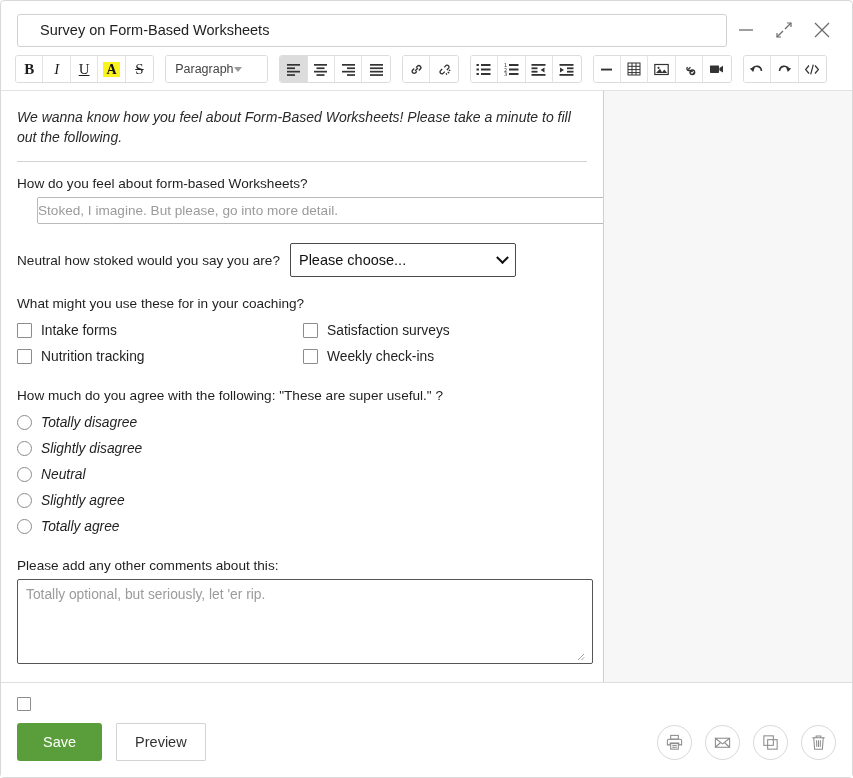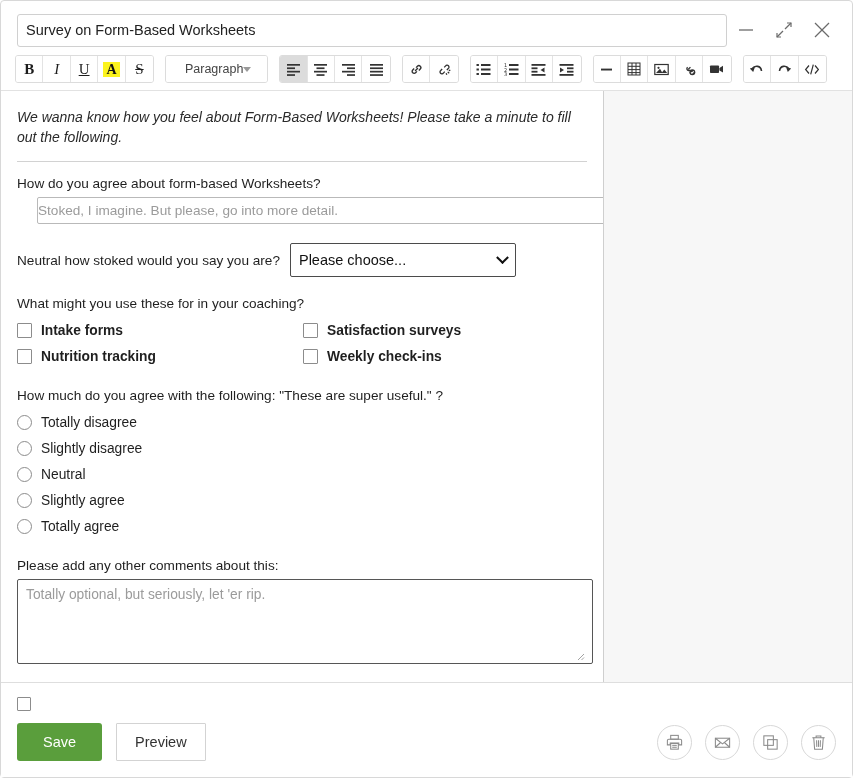--- a/index.html
+++ b/index.html
@@ -27,21 +27,21 @@
   }
   .title-input {
     flex: 1 1 auto;
     height: 33px;
     border: 1px solid #d0d0d0;
     border-radius: 3px;
     background: #fff;
     font-family: "Liberation Sans", sans-serif;
     font-size: 14.5px;
     color: #222;
-    padding: 0 8px;
+    padding: 0 22px;
     outline: none;
   }
   .win-controls { display: flex; align-items: center; flex: none; }
   .win-btn {
     width: 38px; height: 34px;
     display: flex; align-items: center; justify-content: center;
     background: none; border: none; cursor: pointer;
     color: #666;
   }
   .win-btn svg { display: block; }
@@ -78,21 +78,21 @@
   .tb-letter.i { font-style: italic; }
   .tb-letter.u { text-decoration: underline; }
   .tb-letter.s { text-decoration: line-through; }
   .tb-hl {
     background: #fbf31e;
     font-family: "Liberation Serif", serif;
     font-weight: bold; font-size: 14px; color: #111;
     padding: 0 3px; line-height: 15px;
   }
   .tb-select {
-    display: flex; align-items: center; justify-content: center;
+    display: flex; align-items: center; justify-content: flex-start;
     width: 103px; height: 26px;
     padding: 0 6px 0 9px;
     background: #fff; cursor: pointer;
     font-size: 12.5px; color: #444;
   }
   .tb-select .caret {
     width: 0; height: 0;
     border-left: 4px solid transparent;
     border-right: 4px solid transparent;
     border-top: 5px solid #9a9a9a;
@@ -154,21 +154,20 @@
     width: 9px; height: 9px;
     border-right: 2px solid #111;
     border-bottom: 2px solid #111;
     transform: rotate(45deg) translate(-2px,-2px);
   }
 
   .opt-grid {
     display: grid;
     grid-template-columns: 286px auto;
     row-gap: 0px;
-    font-weight: bold;
   }
   .opt {
     display: flex; align-items: center;
     height: 26px;
     font-size: 13.8px;
     color: #1f1f1f;
     cursor: pointer;
   }
   .cbox {
     width: 15px; height: 15px;
@@ -177,21 +176,21 @@
     margin-right: 9px; flex: none;
     border-radius: 1px;
   }
   .radio {
     width: 15px; height: 15px;
     border: 1px solid #8c8c8c;
     border-radius: 50%;
     background: #fff;
     margin-right: 9px; flex: none;
   }
-  .radio-list .opt { height: 26px; }
+  .radio-list .opt { height: 26px; font-style: italic; }
 
   .textarea-field {
     width: 576px; height: 85px;
     border: 1px solid #565656;
     border-radius: 2px;
     font-family: "Liberation Sans", sans-serif;
     font-size: 13.8px;
     padding: 7px 8px;
     color: #222; background: #fff;
     outline: none; resize: none;
@@ -466,21 +465,21 @@
 
   </div>
 
   <div class="body-area">
     <div class="editor">
 
       <p class="intro">We wanna know how you feel about Form-Based Worksheets! Please take a minute to fill out the following.</p>
       <hr class="hr">
 
       <div class="block">
-        <div class="q-label">How do you agree about form-based Worksheets?</div>
+        <div class="q-label">How do you feel about form-based Worksheets?</div>
         <input class="text-input" type="text" placeholder="Stoked, I imagine. But please, go into more detail." style="">
       </div>
 
       <div class="block inline-row">
         <div class="q-label">Neutral how stoked would you say you are?</div>
         <div class="select-field">
           <span>Please choose...</span>
           <span class="chev"></span>
         </div>
       </div>

